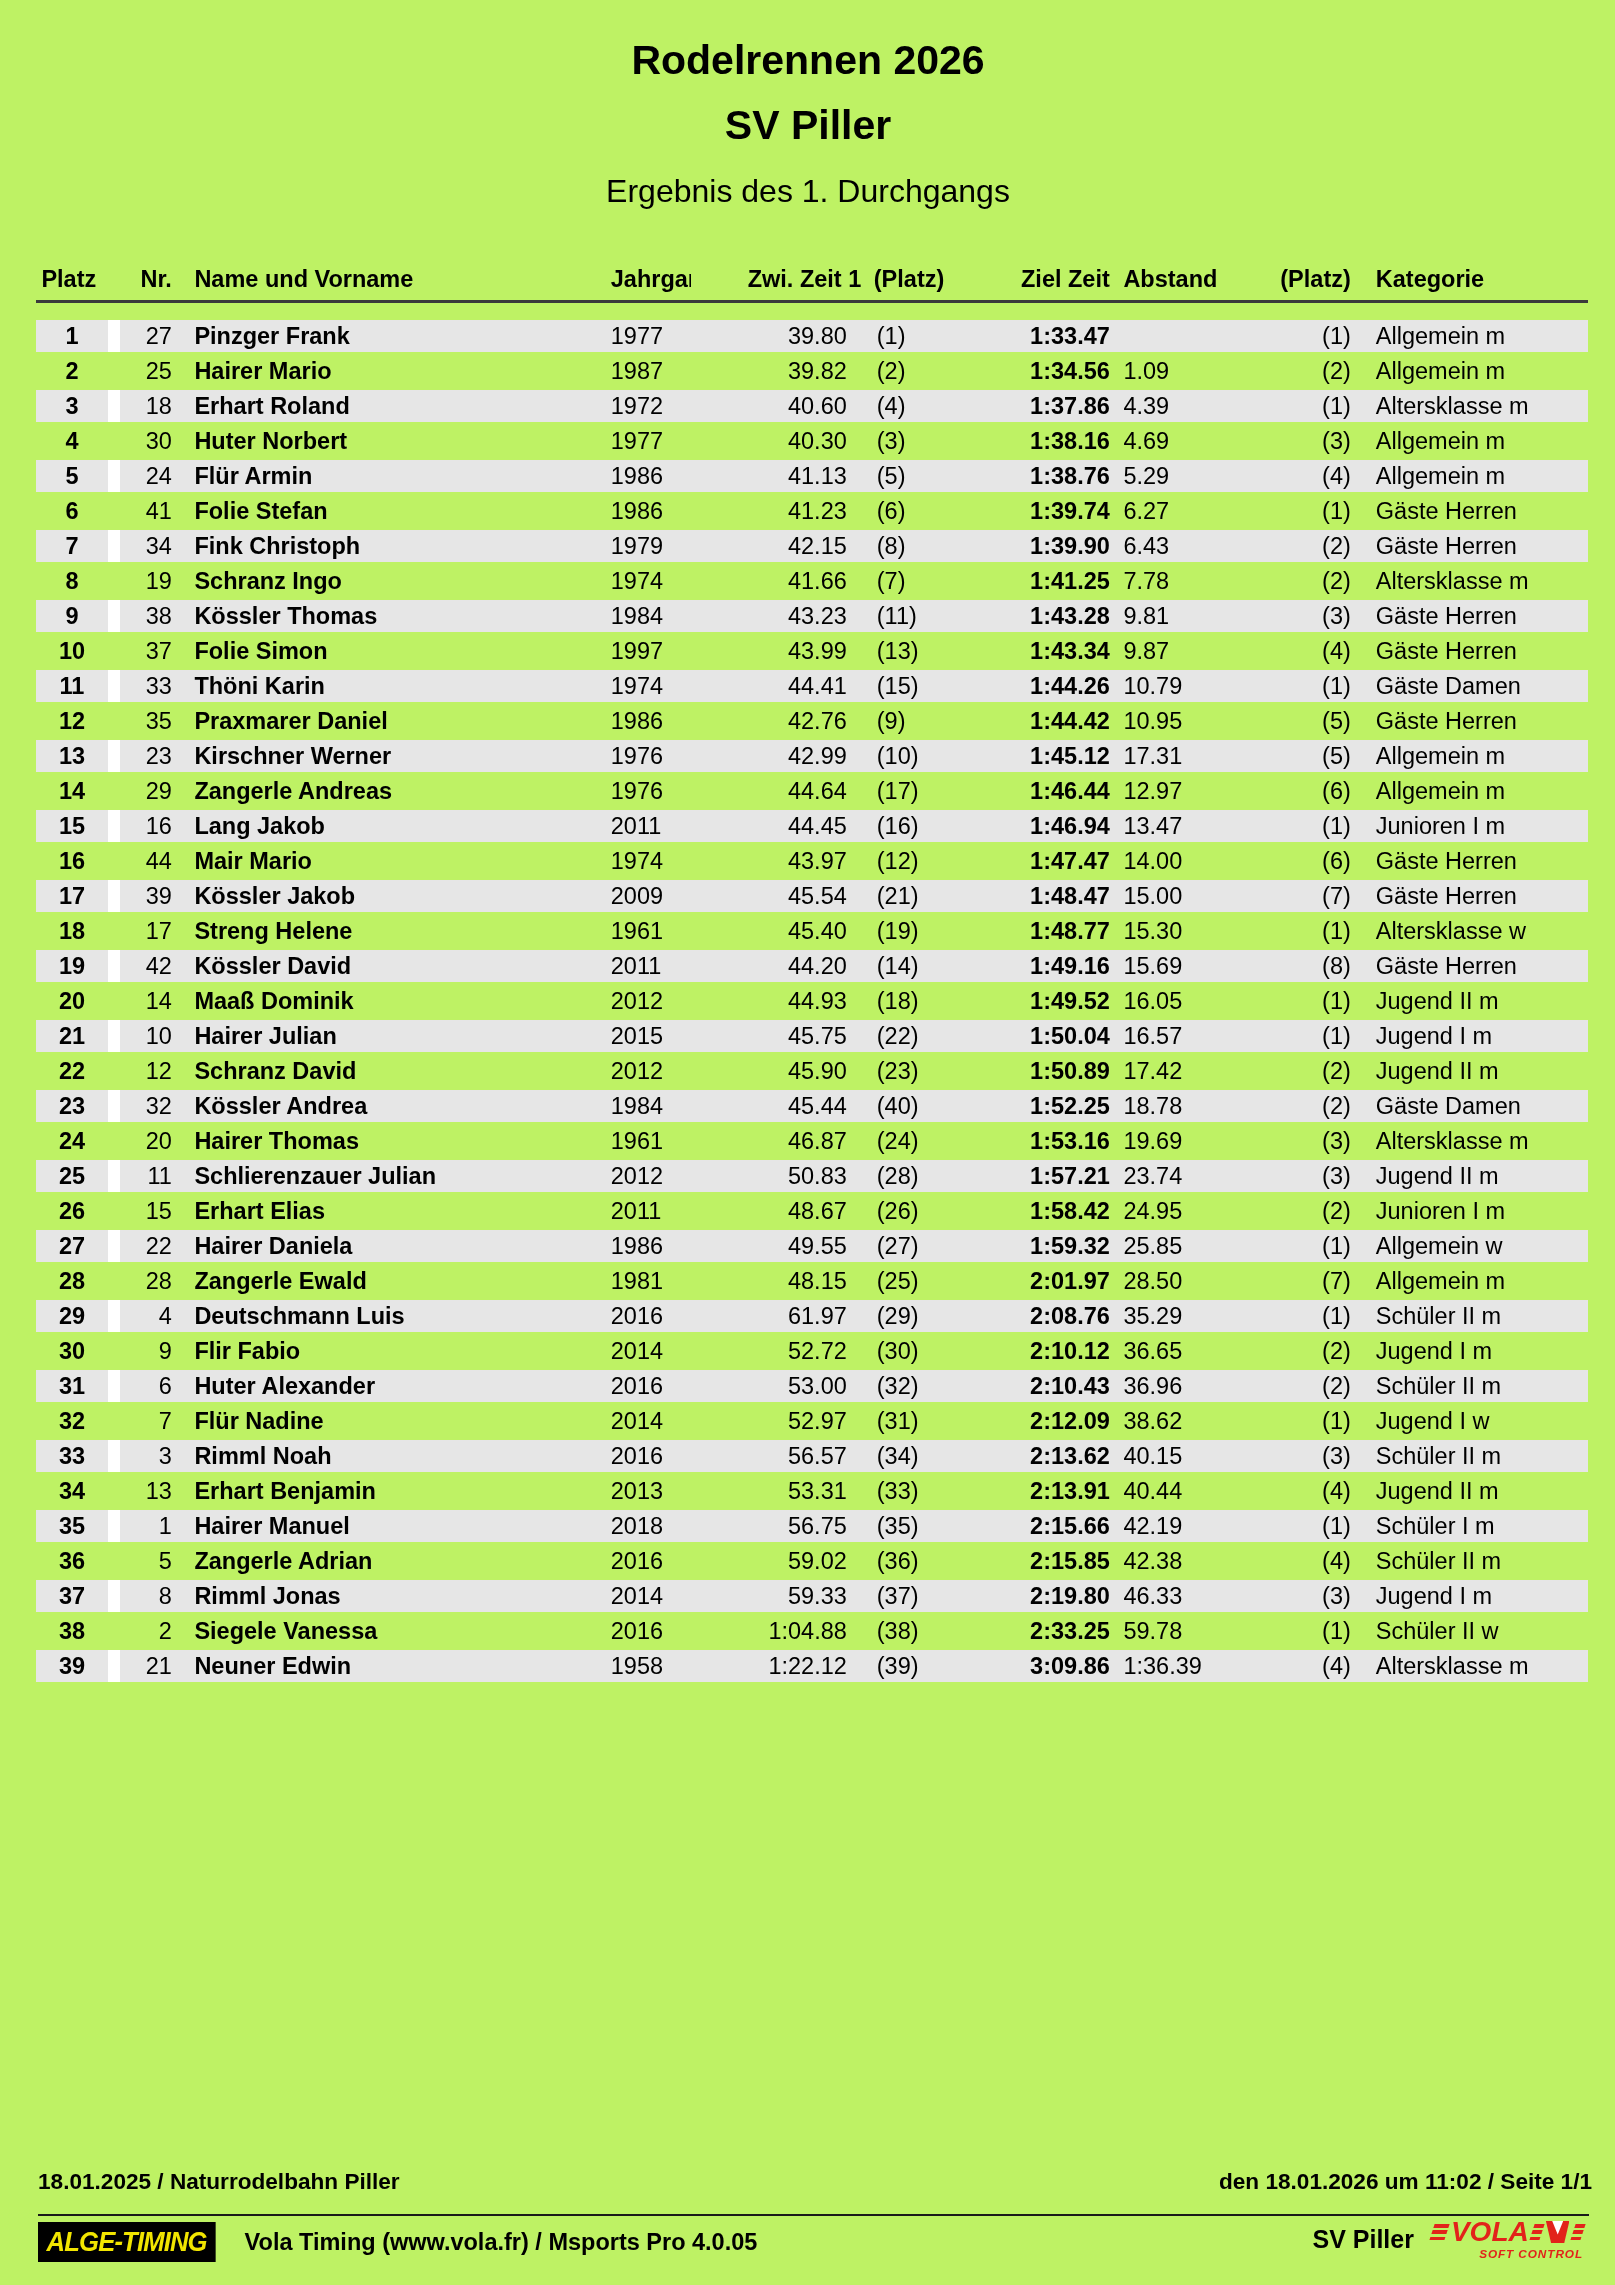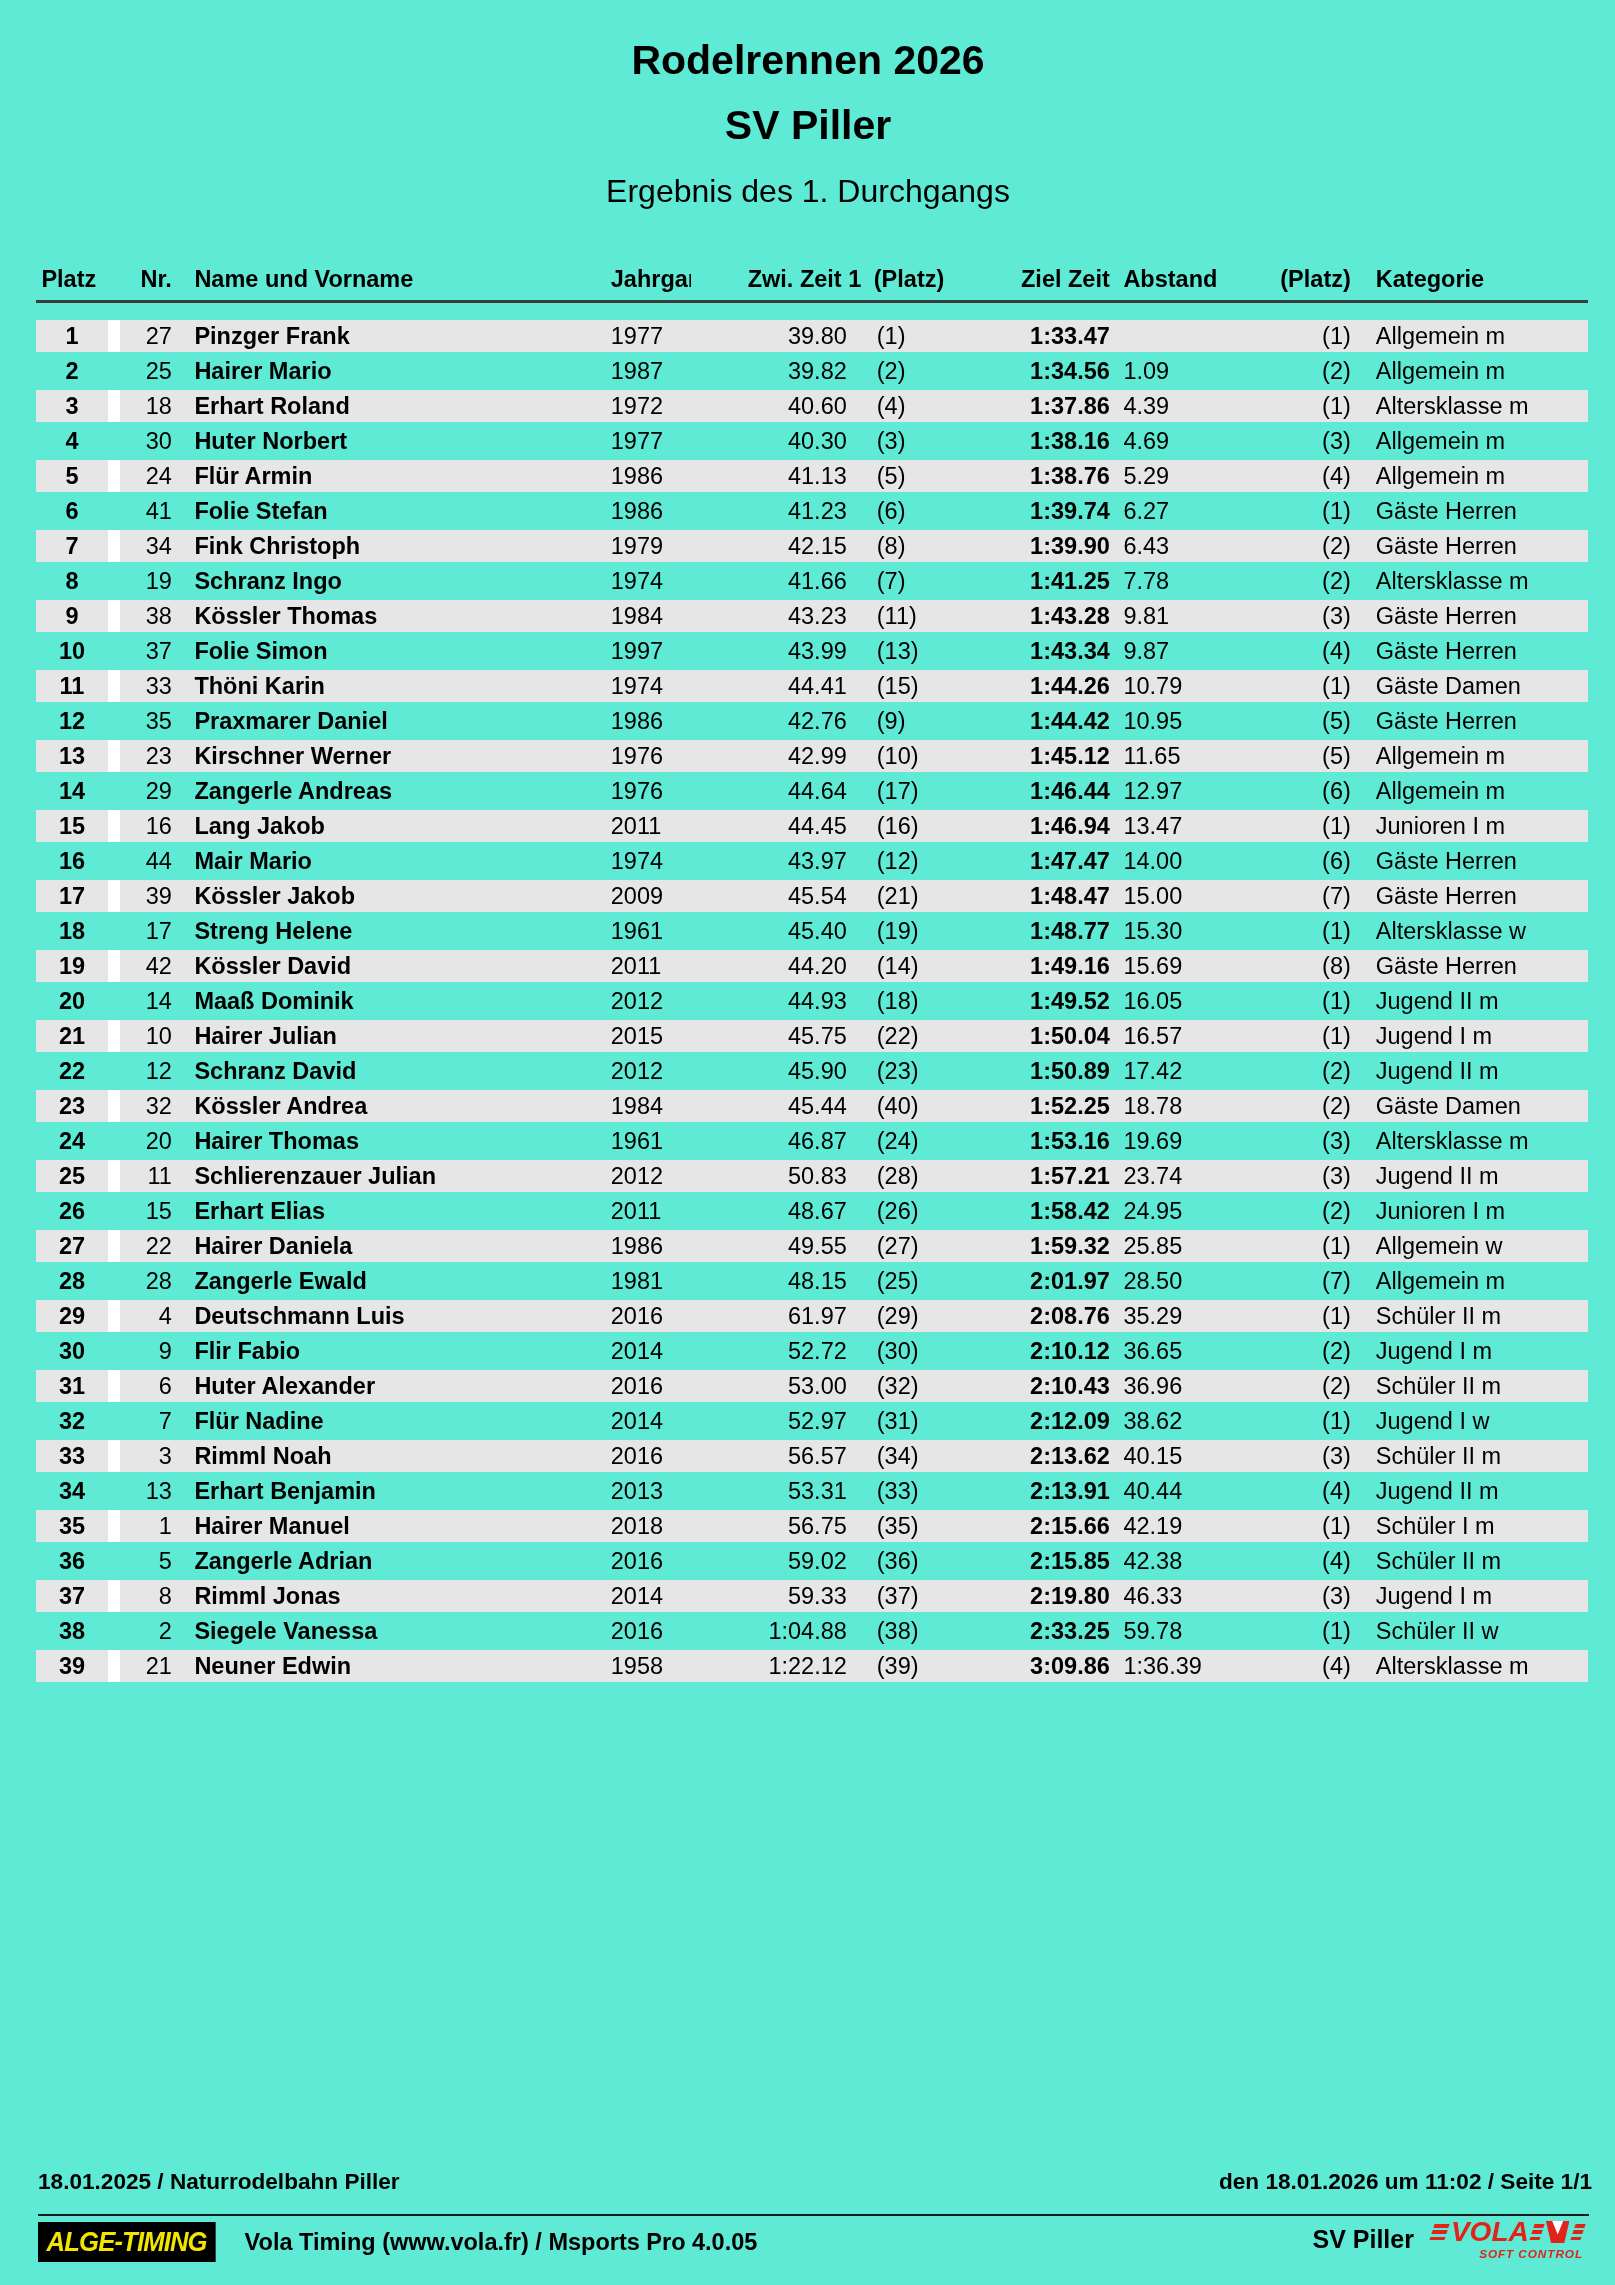--- a/index.html
+++ b/index.html
@@ -1,16 +1,16 @@
 <!DOCTYPE html>
 <html style="font-size:14.5px"><head>
 <meta charset="utf-8">
 <style>
   html,body{margin:0;padding:0;background:#fff;}
-  .page{position:relative;width:1616px;height:2285px;background:#5eead4;overflow:hidden;
+  .page{position:relative;width:1616px;height:2285px;background:#bef264;overflow:hidden;
         font-family:"Liberation Sans", sans-serif;color:#000;}
 
   
   .titles{position:absolute;top:40px;left:0;width:100%;text-align:center;}
   .t1,.t2{font-size:41px;font-weight:bold;line-height:1;margin:0;}
   .t2{margin-top:24.4px;}
   .t3{font-size:32px;font-weight:normal;line-height:1;margin:29px 0 0 0;}
 
   
   .table{position:absolute;left:36px;top:266px;width:1552px;}
@@ -248,21 +248,21 @@
         </div>
         <div class="grid trow odd">
           <div class="c-platz">13</div>
           <div class="c-gap"></div>
           <div class="c-nr">23</div>
           <div class="c-name">Kirschner Werner</div>
           <div class="c-jahr">1976</div>
           <div class="c-zwi">42.99</div>
           <div class="c-p1">(10)</div>
           <div class="c-ziel">1:45.12</div>
-          <div class="c-abst">11.65</div>
+          <div class="c-abst">17.31</div>
           <div class="c-p2">(5)</div>
           <div class="c-kat">Allgemein m</div>
         </div>
         <div class="grid trow">
           <div class="c-platz">14</div>
           <div class="c-gap"></div>
           <div class="c-nr">29</div>
           <div class="c-name">Zangerle Andreas</div>
           <div class="c-jahr">1976</div>
           <div class="c-zwi">44.64</div>

